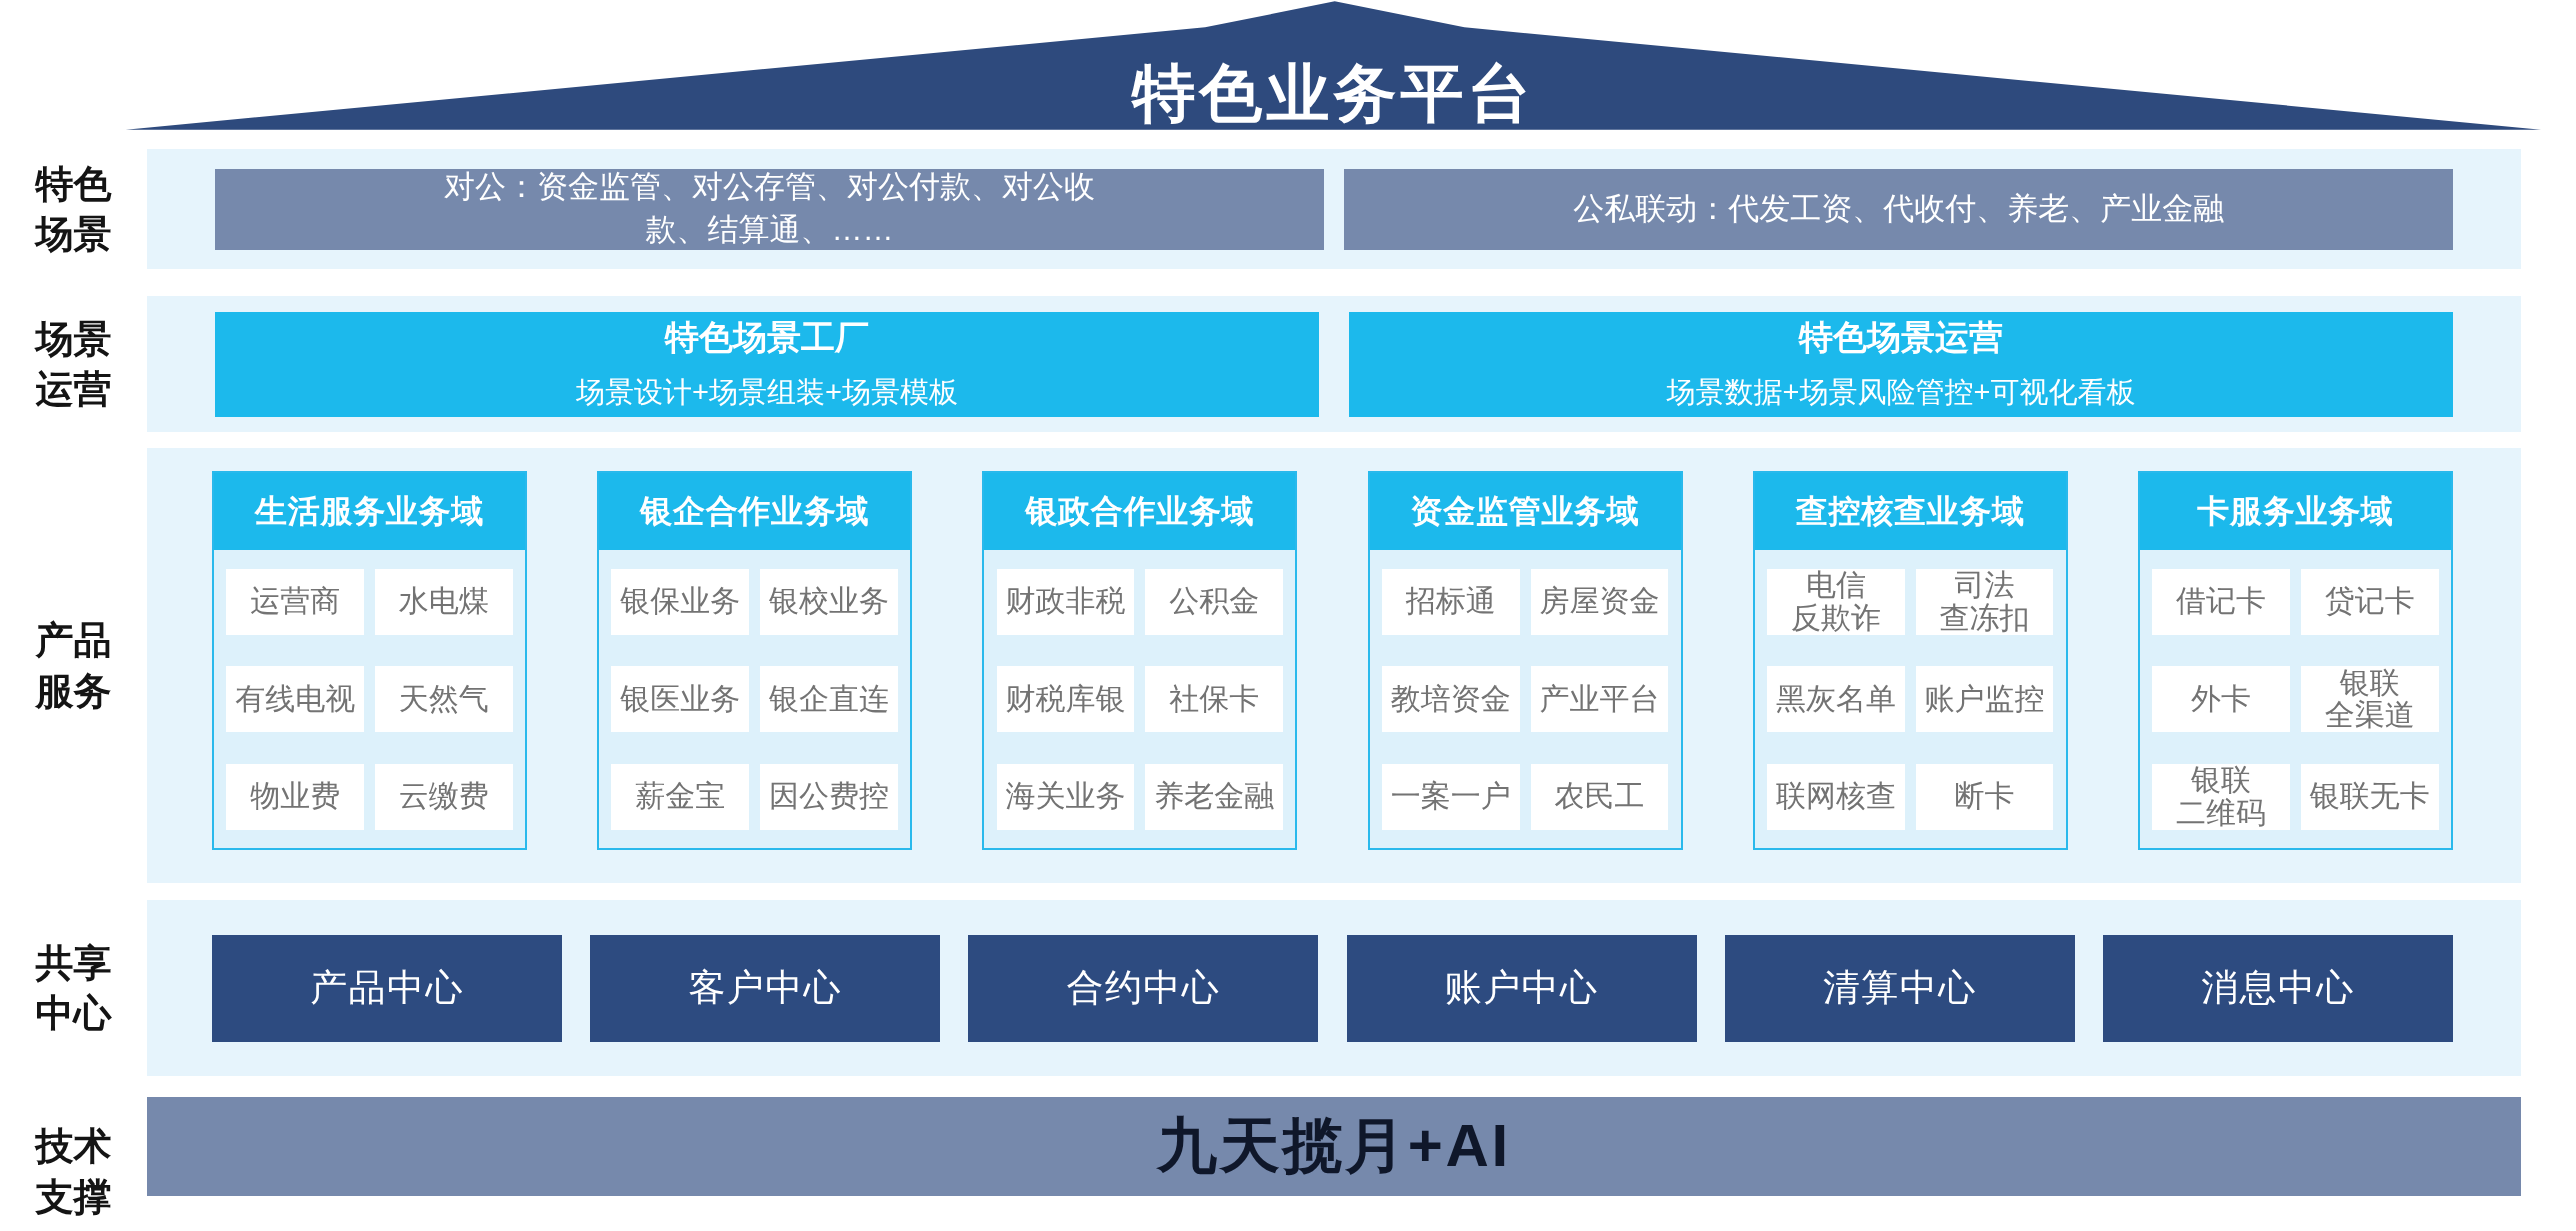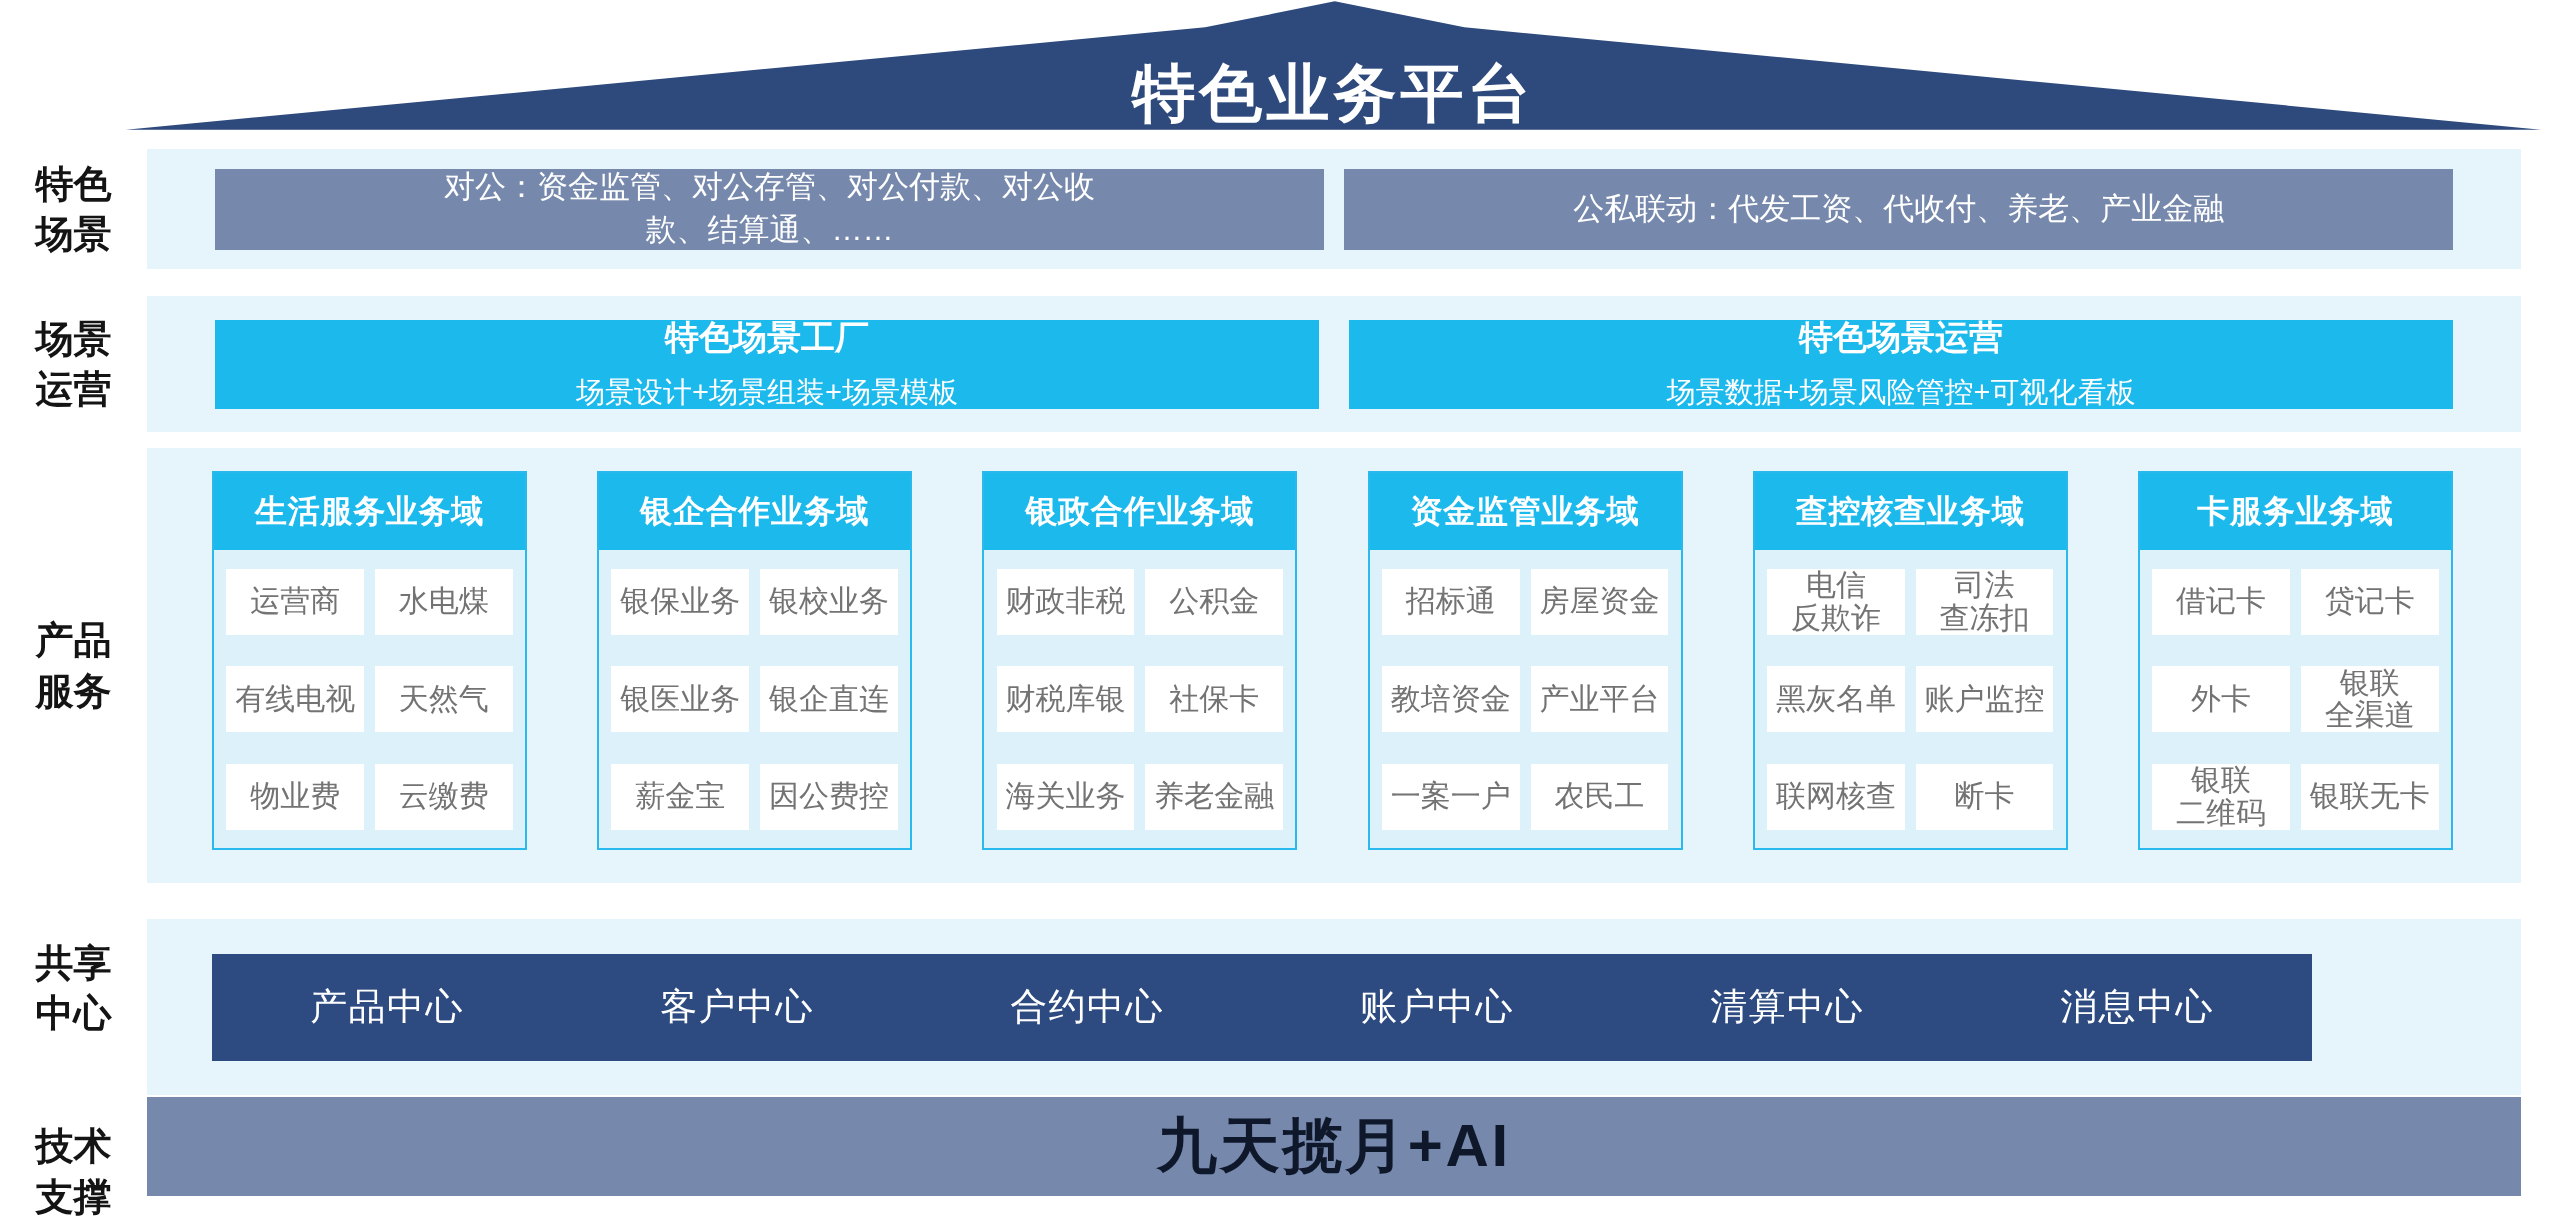--- a/index.html
+++ b/index.html
@@ -23,39 +23,39 @@
   
   .band{position:absolute;left:147px;width:2374px;background:#e6f4fc;box-sizing:border-box;}
 
   
   .band-scenes{top:149px;height:120px;display:flex;align-items:center;gap:20.5px;padding:0 68px;}
   .scene-box{flex:1 1 0;height:81px;background:#7689ac;color:#ffffff;font-size:31px;line-height:1.38;
     display:flex;align-items:center;justify-content:center;text-align:center;white-space:pre-line;}
 
   
   .band-operation{top:296px;height:136px;display:flex;align-items:center;gap:30px;padding:0 68px;}
-  .op-card{flex:1 1 0;height:89px;background:#1cb9ec;color:#ffffff;display:flex;flex-direction:column;
+  .op-card{flex:1 1 0;height:105px;background:#1cb9ec;color:#ffffff;display:flex;flex-direction:column;
     align-items:center;justify-content:center;gap:12.3px;}
   .op-title{font-size:34px;font-weight:bold;}
   .op-sub{font-size:29px;}
 
   
   .band-products{top:448px;height:435px;display:flex;justify-content:space-between;padding:23px 68px 33px 65px;}
   .domain{width:315px;box-sizing:border-box;border:2.7px solid #29b9ec;background:#ddf1fb;
     display:flex;flex-direction:column;}
   .domain-header{height:77px;flex:0 0 77px;background:#1cb9ec;color:#ffffff;font-size:32px;font-weight:bold;
     display:flex;align-items:center;justify-content:center;letter-spacing:0.7px;text-align:center;}
   .domain-body{flex:1 1 auto;display:grid;grid-template-columns:1fr 1fr;grid-auto-rows:66px;
     gap:31.5px 11px;padding:0 12.3px;align-content:center;}
   .cell{background:#ffffff;color:#737373;font-size:30px;line-height:1.08;display:flex;align-items:center;
     justify-content:center;text-align:center;white-space:pre-line;}
 
   
-  .band-shared{top:900px;height:176px;display:flex;align-items:center;justify-content:flex-start;
-    padding:0 68px 0 65px;margin-top:19px;}
+  .band-shared{top:900px;height:176px;display:flex;align-items:center;justify-content:space-between;
+    padding:0 68px 0 65px;}
   .center-box{width:350px;height:107px;background:#2d4b80;color:#ffffff;font-size:37px;
     display:flex;align-items:center;justify-content:center;letter-spacing:1.4px;}
 
   
   .tech-bar{position:absolute;left:147px;top:1097px;width:2374px;height:99px;background:#7689ac;
     color:#0f172a;font-size:60px;font-weight:bold;display:flex;align-items:center;justify-content:center;
     letter-spacing:2.7px;}
 </style>
 </head>
 <body>

